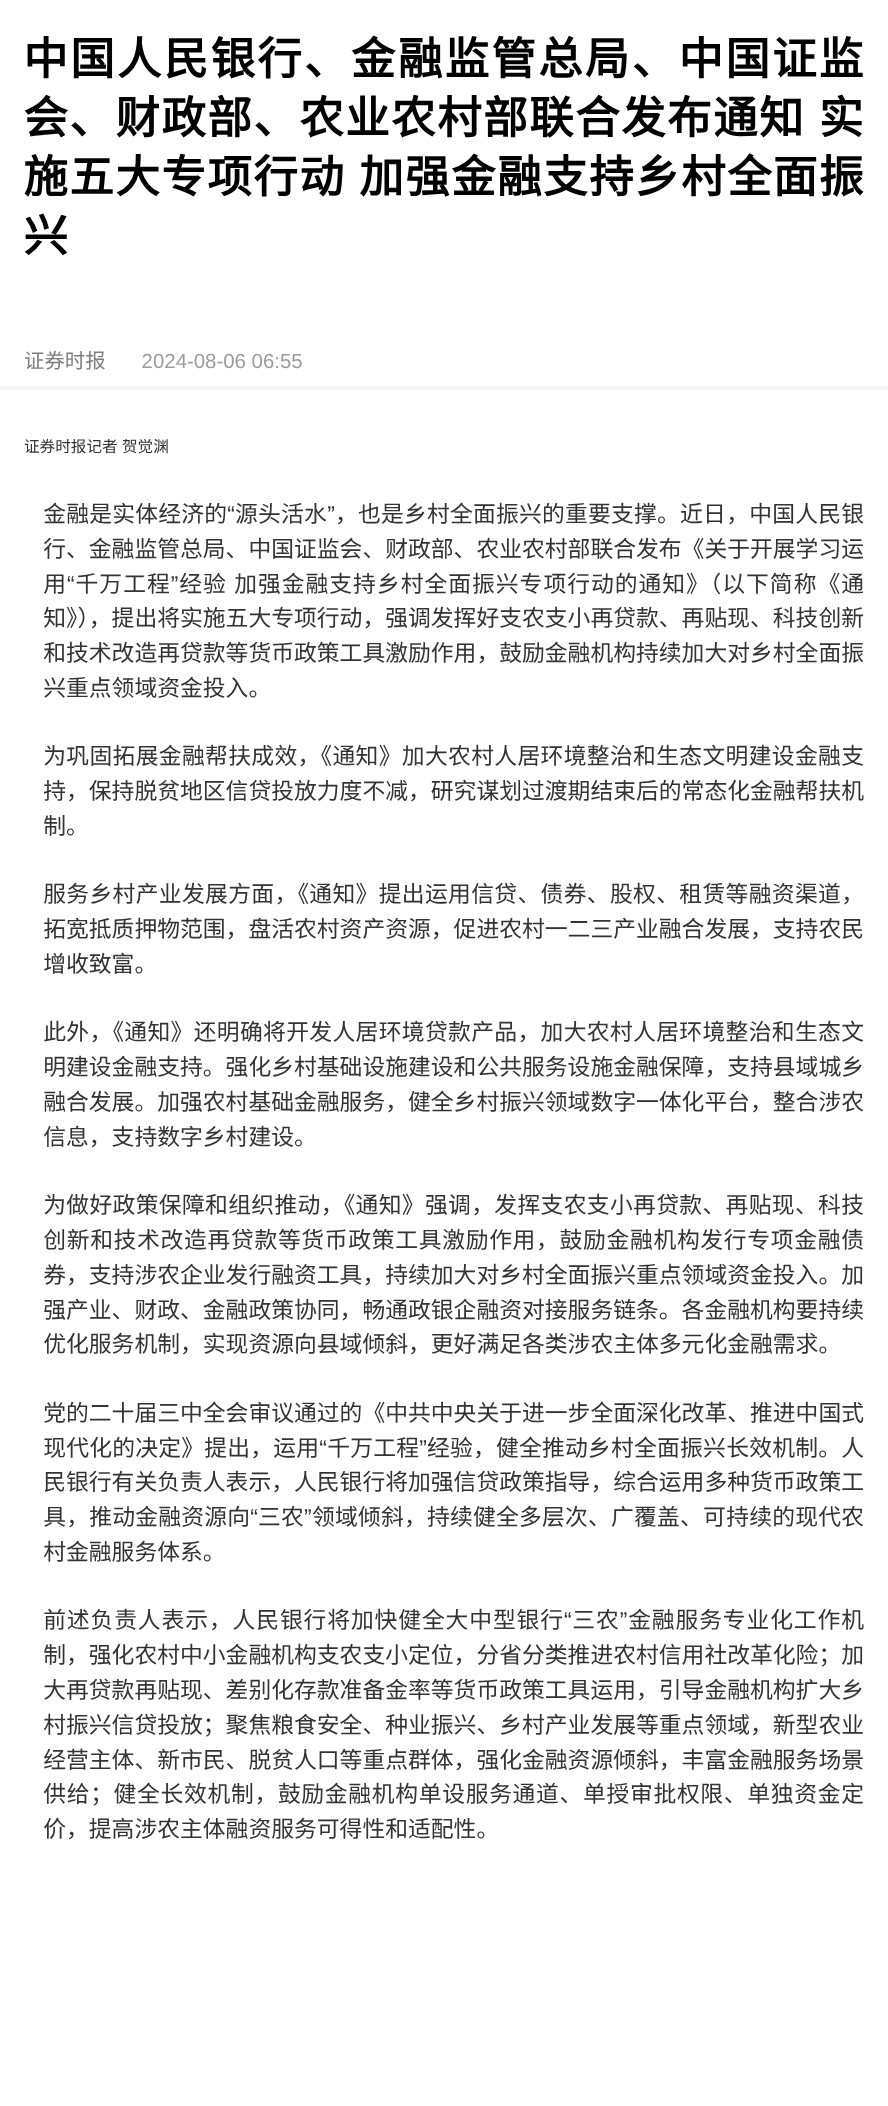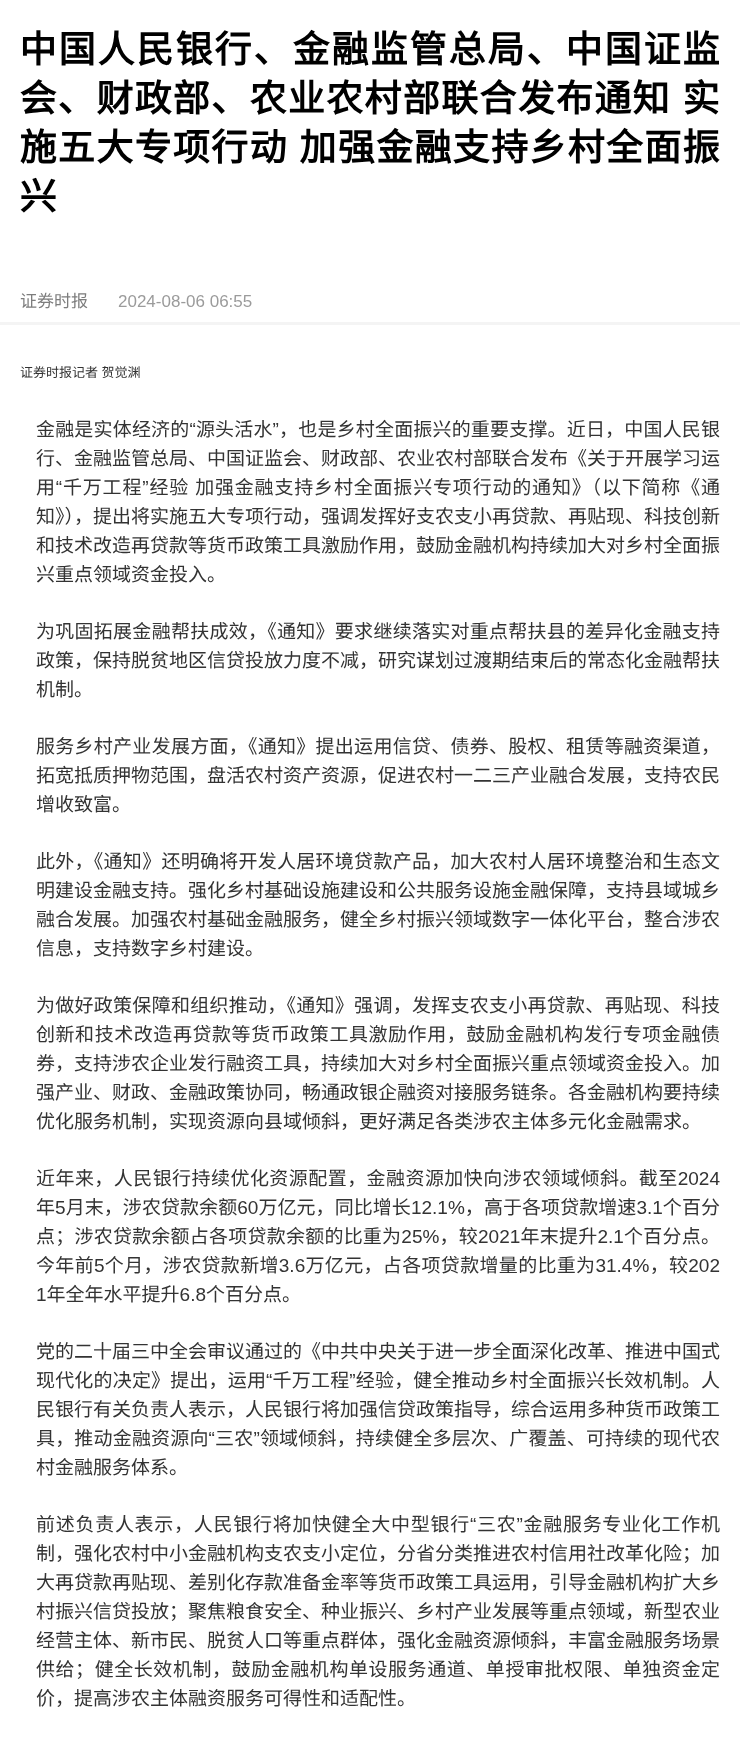--- a/index.html
+++ b/index.html
@@ -71,22 +71,21 @@
     <span class="source-name">证券时报</span>
     <span class="publish-time">2024-08-06 06:55</span>
   </div>
 
   <div class="meta-divider"></div>
 
   <p class="byline">证券时报记者 贺觉渊</p>
 
   <div class="content">
     <p>金融是实体经济的“源头活水”，也是乡村全面振兴的重要支撑。近日，中国人民银行、金融监管总局、中国证监会、财政部、农业农村部联合发布《关于开展学习运用“千万工程”经验 加强金融支持乡村全面振兴专项行动的通知》（以下简称《通知》），提出将实施五大专项行动，强调发挥好支农支小再贷款、再贴现、科技创新和技术改造再贷款等货币政策工具激励作用，鼓励金融机构持续加大对乡村全面振兴重点领域资金投入。</p>
-    <p>为巩固拓展金融帮扶成效，《通知》要求继续落实对重点帮扶县的差异化金融支持政策，保持脱贫地区信贷投放力度不减，研究谋划过渡期结束后的常态化金融帮扶机制。</p>
+    <p>为巩固拓展金融帮扶成效，《通知》加大农村人居环境整治和生态文明建设金融支持，保持脱贫地区信贷投放力度不减，研究谋划过渡期结束后的常态化金融帮扶机制。</p>
     <p>服务乡村产业发展方面，《通知》提出运用信贷、债券、股权、租赁等融资渠道，拓宽抵质押物范围，盘活农村资产资源，促进农村一二三产业融合发展，支持农民增收致富。</p>
     <p>此外，《通知》还明确将开发人居环境贷款产品，加大农村人居环境整治和生态文明建设金融支持。强化乡村基础设施建设和公共服务设施金融保障，支持县域城乡融合发展。加强农村基础金融服务，健全乡村振兴领域数字一体化平台，整合涉农信息，支持数字乡村建设。</p>
     <p>为做好政策保障和组织推动，《通知》强调，发挥支农支小再贷款、再贴现、科技创新和技术改造再贷款等货币政策工具激励作用，鼓励金融机构发行专项金融债券，支持涉农企业发行融资工具，持续加大对乡村全面振兴重点领域资金投入。加强产业、财政、金融政策协同，畅通政银企融资对接服务链条。各金融机构要持续优化服务机制，实现资源向县域倾斜，更好满足各类涉农主体多元化金融需求。</p>
-    <p>近年来，人民银行持续优化资源配置，金融资源加快向涉农领域倾斜。截至2024年5月末，涉农贷款余额60万亿元，同比增长12.1%，高于各项贷款增速3.1个百分点；涉农贷款余额占各项贷款余额的比重为25%，较2021年末提升2.1个百分点。今年前5个月，涉农贷款新增3.6万亿元，占各项贷款增量的比重为31.4%，较2021年全年水平提升6.8个百分点。</p>
     <p>党的二十届三中全会审议通过的《中共中央关于进一步全面深化改革、推进中国式现代化的决定》提出，运用“千万工程”经验，健全推动乡村全面振兴长效机制。人民银行有关负责人表示，人民银行将加强信贷政策指导，综合运用多种货币政策工具，推动金融资源向“三农”领域倾斜，持续健全多层次、广覆盖、可持续的现代农村金融服务体系。</p>
     <p>前述负责人表示，人民银行将加快健全大中型银行“三农”金融服务专业化工作机制，强化农村中小金融机构支农支小定位，分省分类推进农村信用社改革化险；加大再贷款再贴现、差别化存款准备金率等货币政策工具运用，引导金融机构扩大乡村振兴信贷投放；聚焦粮食安全、种业振兴、乡村产业发展等重点领域，新型农业经营主体、新市民、脱贫人口等重点群体，强化金融资源倾斜，丰富金融服务场景供给；健全长效机制，鼓励金融机构单设服务通道、单授审批权限、单独资金定价，提高涉农主体融资服务可得性和适配性。</p>
   </div>
 
 </div>
 
 </body></html>

